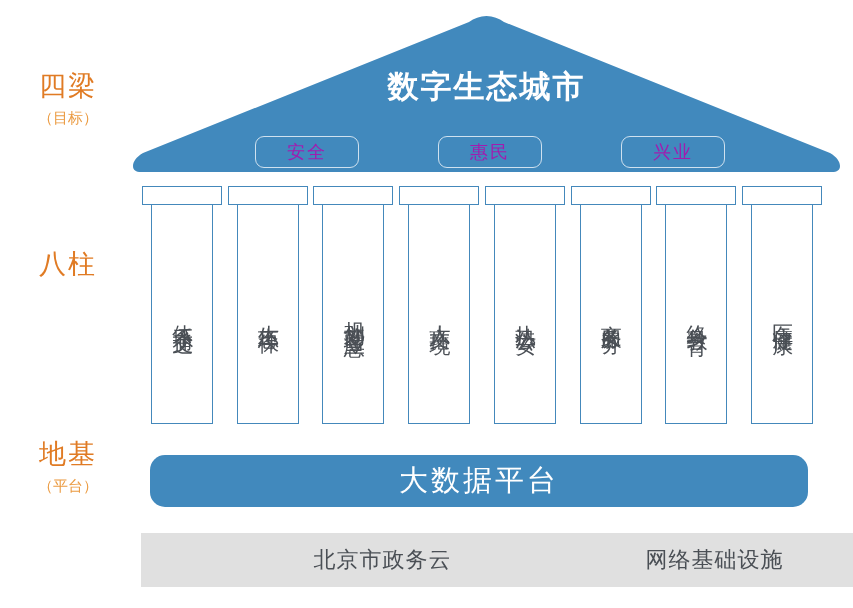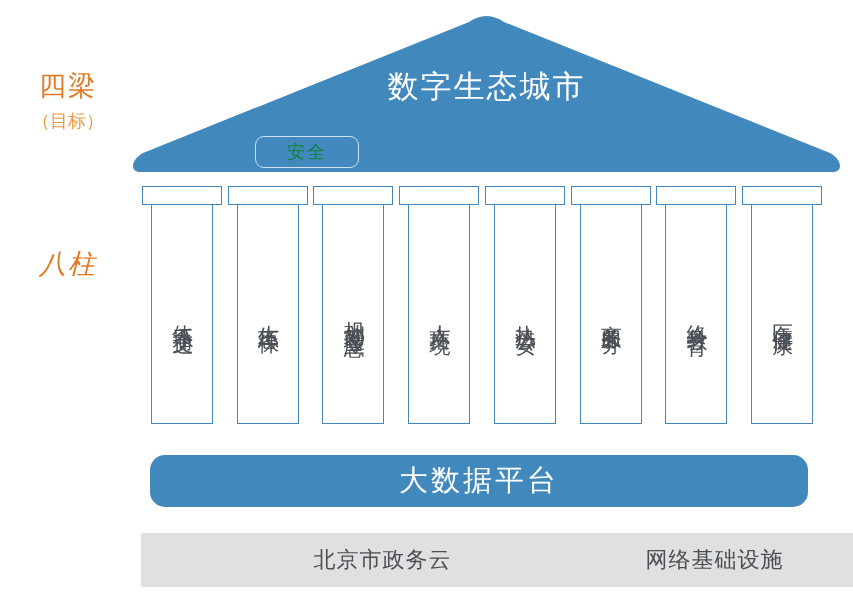--- a/index.html
+++ b/index.html
@@ -34,27 +34,27 @@
   }
   .side-label .big {
     display: block;
     font-size: 27px;
     line-height: 1.15;
     letter-spacing: 2px;
     color: #e07b24;
   }
   .side-label .small {
     display: block;
-    font-size: 18px;
+    font-size: 15px;
     line-height: 1.5;
     margin-top: 6px;
     color: #eb9b42;
   }
   #label-goal   { top: 70px; }
-  #label-app    { top: 248px; font-style: italic; }
+  #label-app    { top: 248px; }
   #label-base   { top: 438px; }
 
   
   #roof {
     position: absolute;
     left: 133px;
     top: 14px;
     width: 707px;
     height: 160px;
   }
@@ -62,35 +62,36 @@
   #roof-title {
     position: absolute;
     left: 0;
     top: 52px;
     width: 707px;
     text-align: center;
     color: #ffffff;
     font-size: 31px;
     letter-spacing: 2px;
     user-select: none;
+    font-weight: bold;
   }
   #pill-row {
     position: absolute;
     left: 122px;
     top: 122px;
     width: 470px;
     display: flex;
     justify-content: space-between;
   }
   .pill {
     width: 104px;
     height: 32px;
     border: 1px solid #cfe1ef;
     border-radius: 9px;
-    color: #15803d;
+    color: #a21caf;
     font-size: 18px;
     letter-spacing: 2px;
     display: flex;
     align-items: center;
     justify-content: center;
     box-sizing: border-box;
     background: transparent;
   }
 
   
@@ -192,38 +193,44 @@
 <body>
 
 <div id="diagram">
 
   <div class="side-label" id="label-goal">
     <span class="big">四梁</span>
     <span class="small">（目标）</span>
   </div>
   <div class="side-label" id="label-app">
     <span class="big">八柱</span>
+  </div>
+  <div class="side-label" id="label-base">
+    <span class="big">地基</span>
+    <span class="small">（平台）</span>
   </div>
 
   <div id="roof">
     <svg width="707" height="160" viewBox="0 0 707 160">
       <path d="M 353.5 2
                C 360 2 366 4.5 371 8
                L 697 139
                C 704 143 707 148 707 152
                C 707 156 704 158 699 158
                L 8 158
                C 3 158 0 156 0 152
                C 0 148 3 143 10 139
                L 336 8
                C 341 4.5 347 2 353.5 2 Z" fill="#4189bd"></path>
     </svg>
     <div id="roof-title">数字生态城市</div>
     <div id="pill-row">
       <div class="pill">安全</div>
+      <div class="pill">惠民</div>
+      <div class="pill">兴业</div>
     </div>
   </div>
 
   <div id="columns">
 
     <div class="column">
       <div class="capital"></div>
       <div class="shaft">
         <span class="shaft-text">体系交通</span>
       </div>

